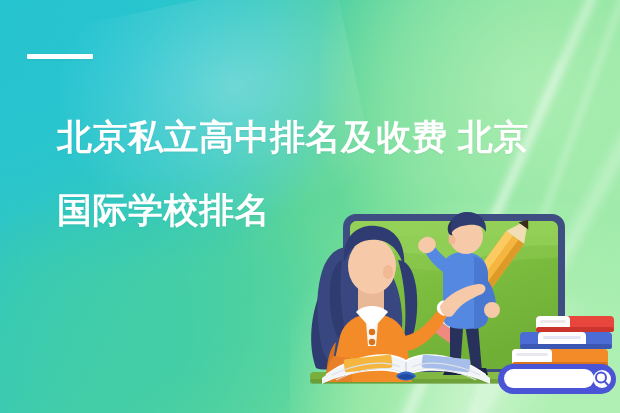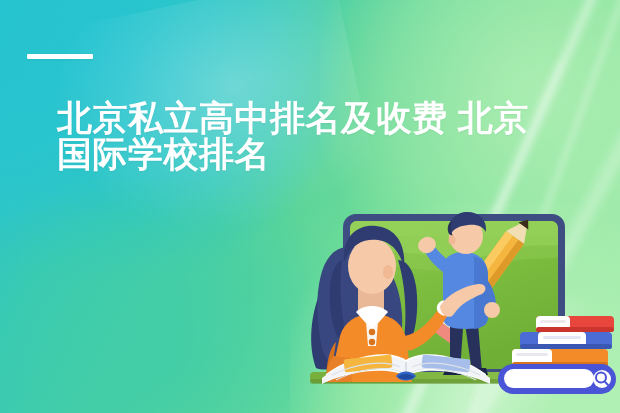--- a/index.html
+++ b/index.html
@@ -136,21 +136,21 @@
   }
 
   
   .headline {
     position: absolute;
     left: 57px;
     top: 100px;
     width: 500px;
     color: #ffffff;
     font-size: 35px;
-    line-height: 36px;
+    line-height: 73px;
     font-weight: 700;
     letter-spacing: 0.5px;
     text-shadow: 0 1px 2px rgba(0,0,0,0.05);
     white-space: pre-line;
   }
 
   
   .illustration {
     position: absolute;
     left: 300px;

